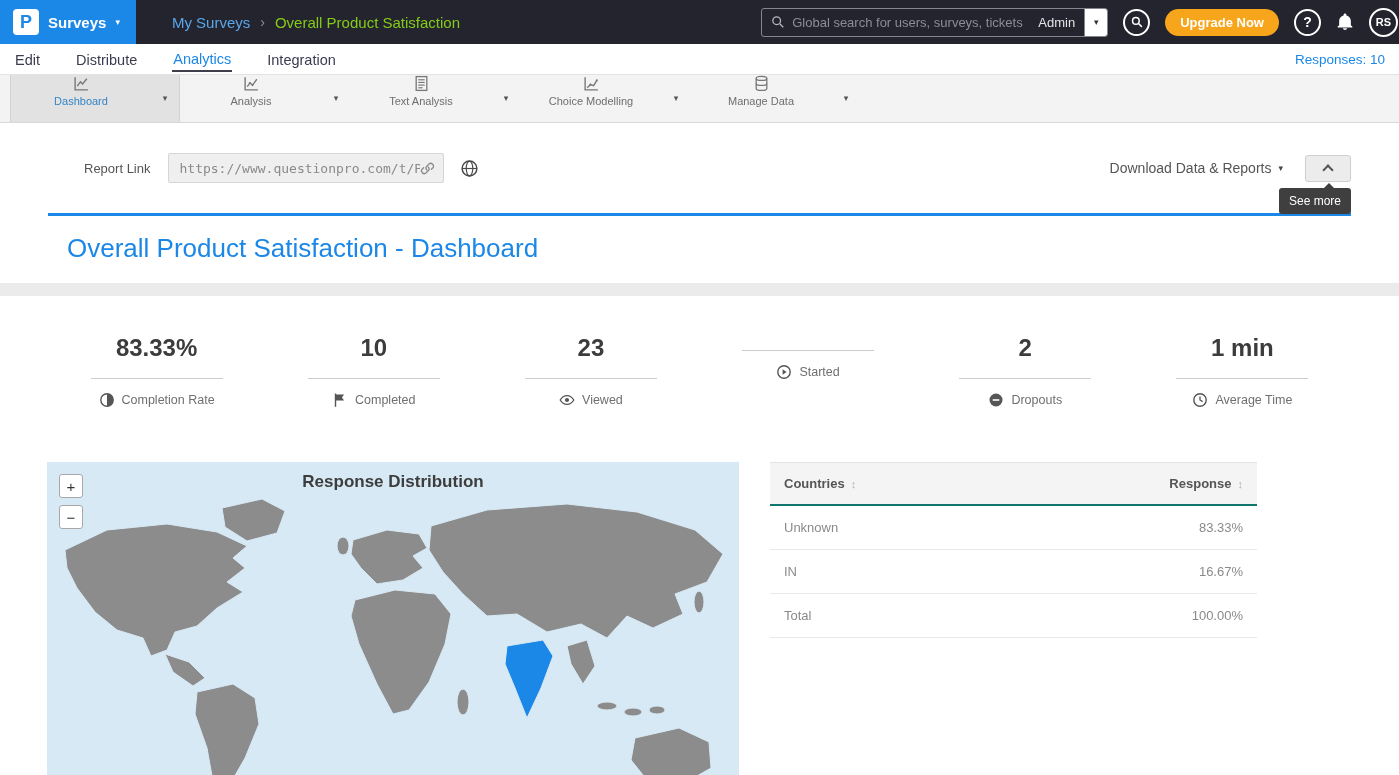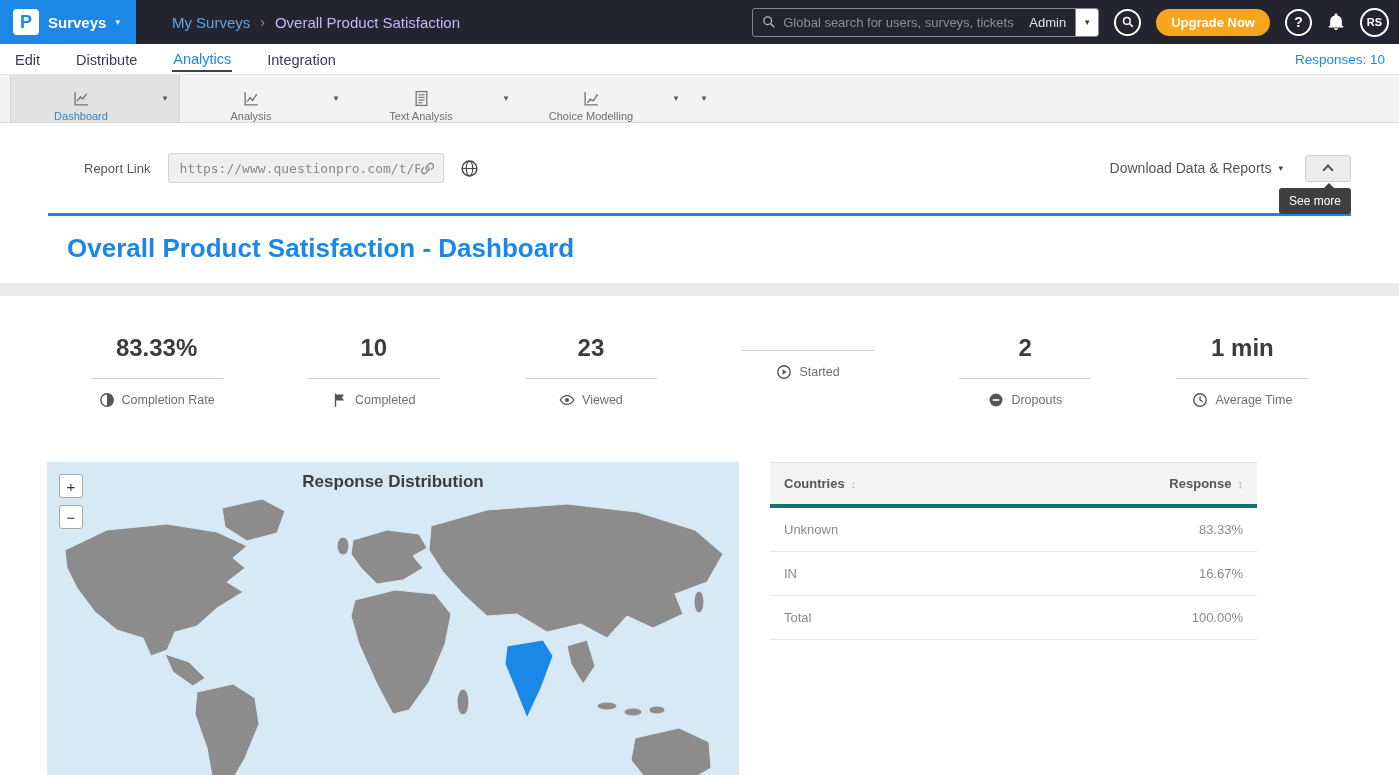--- a/index.html
+++ b/index.html
@@ -12,22 +12,22 @@
     gap:9px; padding:0 16px 0 13px; cursor:pointer; }
   .logo-sq { width:26px; height:26px; background:#fff; border-radius:4px;
     color:#1b87e6; font-weight:bold; font-size:18px; display:flex;
     align-items:center; justify-content:center; }
   .hdr-logo .lbl { color:#fff; font-size:15px; font-weight:600; }
   .caret { font-size:9px; line-height:1; }
   .hdr-logo .caret { color:#fff; }
   .crumb { display:flex; align-items:center; gap:10px; margin-left:36px; font-size:15px; }
   .crumb .parent { color:#58a7ea; cursor:pointer; }
   .crumb .sep { color:#8e8e99; font-size:14px; }
-  .crumb .cur { color:#c4b5fd; }
-  .hdr-right { margin-left:auto; display:flex; align-items:center; gap:15px; padding-right:10px; }
+  .crumb .cur { color:#84cc16; }
+  .hdr-right { margin-left:auto; display:flex; align-items:center; gap:15px; padding-right:1px; }
   .searchbox { width:347px; height:29px; border:1px solid #85858f; border-radius:3px;
     display:flex; align-items:center; background:transparent; }
   .searchbox .mag { margin:0 7px 0 9px; display:flex; }
   .searchbox input { flex:1; background:transparent; border:none; outline:none;
     color:#ccc; font-size:13px; font-family:"Liberation Sans",sans-serif; }
   .searchbox input::placeholder { color:#8d8d98; }
   .searchbox .scope { color:#e3e3e6; font-size:13px; margin:0 9px; }
   .searchbox .vdiv { width:1px; align-self:stretch; background:#85858f; }
   .searchbox .scope-caret { width:22px; align-self:stretch; background:#fff;
     border-radius:0 2px 2px 0; display:flex; align-items:center; justify-content:center;
@@ -48,21 +48,21 @@
   .nav-item { font-size:14.5px; color:#3c3c50; cursor:pointer; padding:5px 1px 3px; }
   .nav-item.active { color:#1b87e6; border-bottom:2px solid #3f3f4c; }
   .nav-resp { margin-left:auto; color:#1b87e6; font-size:13.5px; }
 
   
   .toolbar { height:49px; background:#f3f3f3; border-top:1px solid #e3e3e3;
     border-bottom:1px solid #d8d8d8; display:flex; padding-left:10px; }
   .tab { width:170px; display:flex; align-items:stretch; }
   .tab.active { background:#e2e2e2; border-left:1px solid #d2d2d2; border-right:1px solid #d2d2d2; }
   .tab-main { flex:1; display:flex; flex-direction:column; align-items:center;
-    justify-content:flex-end; gap:3px; cursor:pointer; }
+    justify-content:flex-start; gap:3px; cursor:pointer; }
   .tab-label { font-size:11px; color:#6e6e6e; }
   .tab.active .tab-label { color:#3585c6; }
   .tab-caret { width:28px; display:flex; align-items:center; justify-content:center;
     color:#555; cursor:pointer; }
 
   
   .report { background:#fff; display:flex; align-items:center; padding:30px 48px 24px 84px; }
   .rl-label { font-size:13px; color:#555; margin-right:18px; }
   .rl-box { width:276px; height:30px; background:#efefef; border:1px solid #d6d6d6;
     border-radius:2px; display:flex; align-items:center; padding:0 8px 0 10px; }
@@ -79,21 +79,21 @@
     transform:rotate(-45deg); margin-top:3px; }
   .tooltip { position:absolute; top:33px; right:0; background:#3f3f3f; color:#fff;
     font-size:12px; padding:6px 10px; border-radius:3px; white-space:nowrap; z-index:5; }
   .tooltip::before { content:""; position:absolute; top:-10px; right:17px;
     border:5px solid transparent; border-bottom-color:#3f3f3f; }
 
   .blueline { height:3px; background:#1b87e6; margin:6px 48px 0; }
 
   
   .titlebar { background:#fff; padding:17px 48px 19px 67px; }
-  .titlebar h1 { color:#1b87e6; font-size:26px; font-weight:700; }
+  .titlebar h1 { color:#1b87e6; font-size:26px; font-weight:400; }
   .graygap { height:13px; background:#ebebeb; }
 
   
   .stats { background:#fff; display:flex; padding:38px 48px 48px; }
   .stat { flex:1; text-align:center; }
   .stat-val { font-size:24px; font-weight:bold; color:#3c3c3c; }
   .stat-div { width:132px; border-bottom:1px solid #ccc; margin:16px auto 13px; }
   .stat-label { display:inline-flex; align-items:center; gap:7px; color:#6f6f6f; font-size:12.5px; }
 
   
@@ -101,21 +101,21 @@
   .mapbox { width:692px; height:360px; background:#d7e9f5; position:relative; flex:none; }
   .map-title { text-align:center; padding-top:10px; font-size:17px; font-weight:bold; color:#3d3d3d; }
   .zoomctl { position:absolute; top:12px; left:12px; display:flex; flex-direction:column; gap:7px; }
   .zoomctl button { width:24px; height:24px; background:#fff; border:1px solid #a8a8a8;
     border-radius:3px; font-size:15px; color:#333; cursor:pointer; line-height:1;
     font-family:"Liberation Sans",sans-serif; }
   .worldsvg { display:block; margin-top:4px; }
 
   .ctable { width:487px; margin-left:31px; flex:none; font-size:13px; }
   .t-head { display:flex; justify-content:space-between; align-items:flex-end;
-    background:#f4f4f4; border-top:1px solid #e3e3e3; border-bottom:4px solid #0f766e;
+    background:#f4f4f4; border-top:1px solid #e3e3e3; border-bottom:2px solid #0f766e;
     padding:13px 14px; color:#555; font-weight:bold; }
   .t-head .col { display:flex; align-items:center; gap:6px; cursor:pointer; }
   .sort { color:#b3b3b3; font-size:11px; font-weight:normal; }
   .t-row { display:flex; justify-content:space-between; padding:14px 14px;
     border-bottom:1px solid #e8e8e8; color:#8a8a8a; }
 </style>
 </head>
 <body>
 
 <header class="hdr">
@@ -209,20 +209,28 @@
           <path d="M2 2v12h12" fill="none" stroke="#777" stroke-width="1.3"></path>
           <polyline points="4,12 7,9 10,10 13,5" fill="none" stroke="#777" stroke-width="1.3"></polyline>
           <circle cx="7" cy="9" r="1" fill="#777"></circle>
           <circle cx="13" cy="5" r="1" fill="#777"></circle>
         </svg>
       <span class="tab-label">Choice Modelling</span>
     </div>
     <span class="tab-caret caret">▾</span>
   </div>
   <div class="tab">
+    <div class="tab-main">
+      <svg width="17" height="17" viewBox="0 0 16 16">
+          <ellipse cx="8" cy="3.2" rx="5" ry="1.9" fill="none" stroke="#777" stroke-width="1.2"></ellipse>
+          <path d="M3 3.2v9.4c0 1 2.2 1.9 5 1.9s5-.9 5-1.9V3.2" fill="none" stroke="#777" stroke-width="1.2"></path>
+          <path d="M3 7.9c0 1 2.2 1.9 5 1.9s5-.9 5-1.9" fill="none" stroke="#777" stroke-width="1.2"></path>
+        </svg>
+      <span class="tab-label">Manage Data</span>
+    </div>
     <span class="tab-caret caret">▾</span>
   </div>
 </div>
 
 <div class="report">
   <span class="rl-label">Report Link</span>
   <div class="rl-box">
     <input type="text" readonly="" value="https://www.questionpro.com/t/PHBt" style="">
     <svg width="15" height="15" viewBox="0 0 16 16">
         <path d="M7.3 9.6a2.9 2.9 0 0 1 0-4.1l2.1-2.1a2.9 2.9 0 0 1 4.1 4.1l-1.3 1.3M8.7 6.4a2.9 2.9 0 0 1 0 4.1l-2.1 2.1a2.9 2.9 0 0 1-4.1-4.1l1.3-1.3" fill="none" stroke="#8a8a8a" stroke-width="1.4" stroke-linecap="round"></path>

